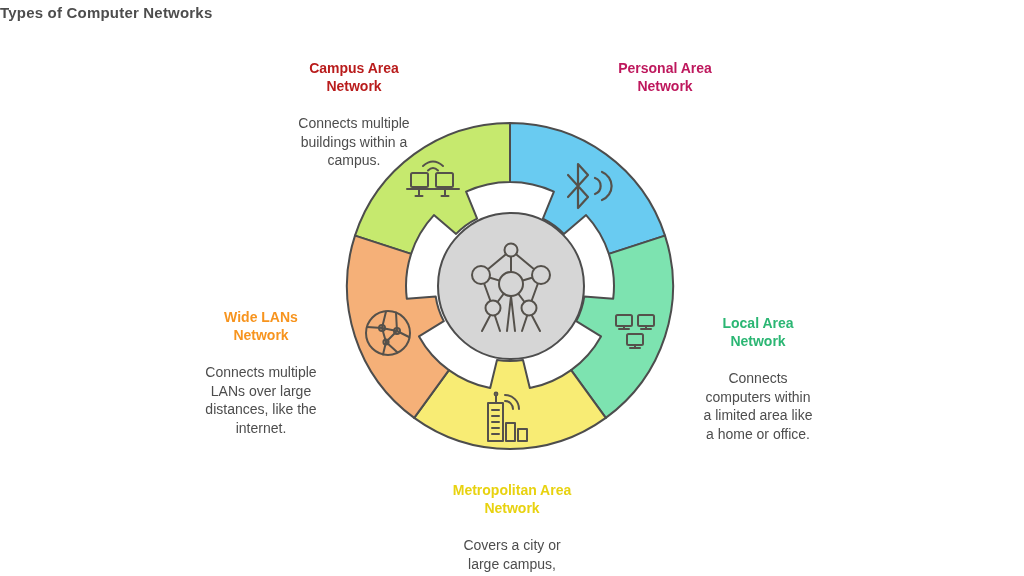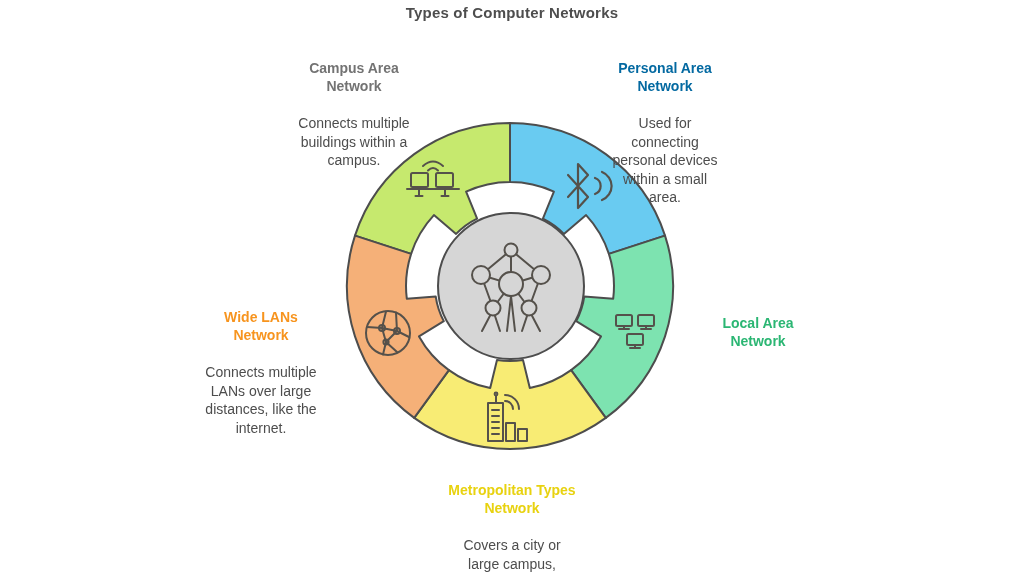--- a/index.html
+++ b/index.html
@@ -3,21 +3,21 @@
 <meta charset="utf-8">
 <style>
   html,body{margin:0;padding:0;}
   body{
     width:1024px;height:576px;background:#ffffff;overflow:hidden;
     font-family:"Liberation Sans","DejaVu Sans",sans-serif;
     position:relative;
   }
   .page{position:absolute;inset:0;}
   .title{
-    position:absolute;left:0;top:4px;width:1024px;text-align:center;
+    position:absolute;left:0;top:4px;width:1024px;
     font-size:15px;font-weight:bold;color:#4D4D4D;letter-spacing:.2px;
   }
   .diagram-svg{position:absolute;left:0;top:0;}
   .label-block{
     position:absolute;width:210px;text-align:center;
     font-size:14px;line-height:18.5px;color:#4D4D4D;white-space:pre-line;
   }
   .label-heading{font-weight:bold;}
   .lb-campus{left:249px;top:40px;}
   .lb-personal{left:560px;top:40px;}
@@ -94,44 +94,43 @@
     <g transform="translate(388,333)" fill="none" stroke-width="2" stroke-linecap="round" stroke-linejoin="round" stroke="#55514B">
       <circle cx="0" cy="0" r="22"></circle>
       <path d="M-21,-6 L-6,-5 L9,-2 L21,4 M-6,-5 L-2,9 M9,-2 L-2,9 M-6,-5 L-2,-21.5 M9,-2 L8,-20.5 M-2,9 L-5,21.5 M-2,9 L9,19"></path>
       <circle cx="-6" cy="-5" r="3"></circle>
       <circle cx="9" cy="-2" r="3"></circle>
       <circle cx="-2" cy="9" r="2.6"></circle>
     </g>
   </svg>
 
   <div class="label-block lb-campus">
-    <div class="label-heading" style="color: #737373;">Campus Area
+    <div class="label-heading" style="color: #b91c1c;">Campus Area
 Network</div>
     <div class="label-desc">Connects multiple
 buildings within a
 campus.</div>
   </div>
 
   <div class="label-block lb-personal">
-    <div class="label-heading" style="color: #0369a1;">Personal Area
+    <div class="label-heading" style="color: #be185d;">Personal Area
 Network</div>
-    <div class="label-desc">Used for
-connecting
-personal devices
-within a small
-area.</div>
   </div>
 
   <div class="label-block lb-local">
     <div class="label-heading" style="color: rgb(43, 182, 115); margin-top: 6px;">Local Area
 Network</div>
+    <div class="label-desc">Connects
+computers within
+a limited area like
+a home or office.</div>
   </div>
 
   <div class="label-block lb-metro">
-    <div class="label-heading" style="color: rgb(232, 210, 15);">Metropolitan Types
+    <div class="label-heading" style="color: rgb(232, 210, 15);">Metropolitan Area
 Network</div>
     <div class="label-desc">Covers a city or
 large campus,
 connecting
 multiple LANs.</div>
   </div>
 
   <div class="label-block lb-wide">
     <div class="label-heading" style="color: rgb(247, 148, 30);">Wide LANs
 Network</div>

